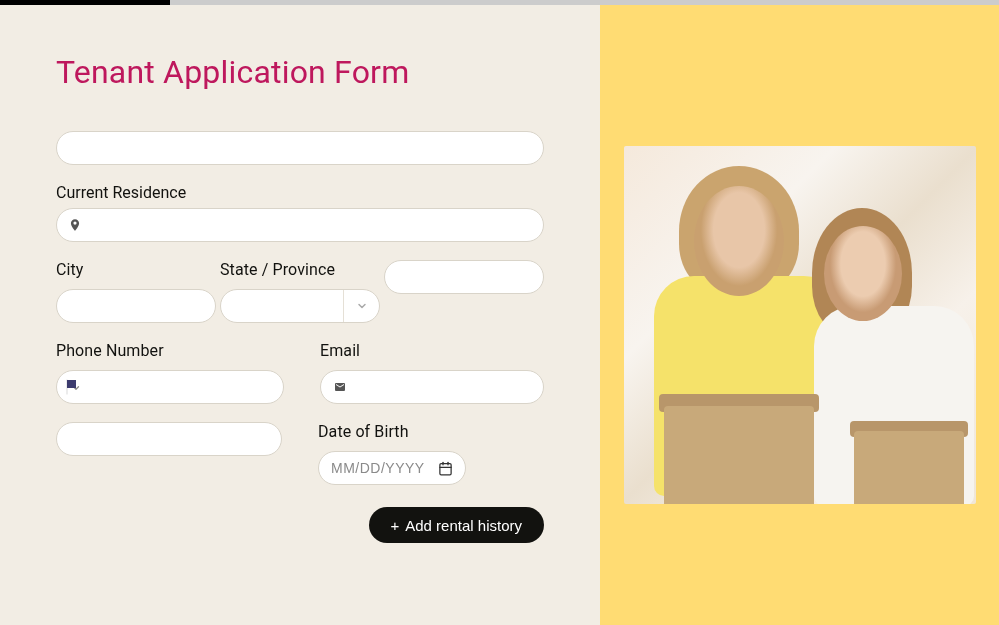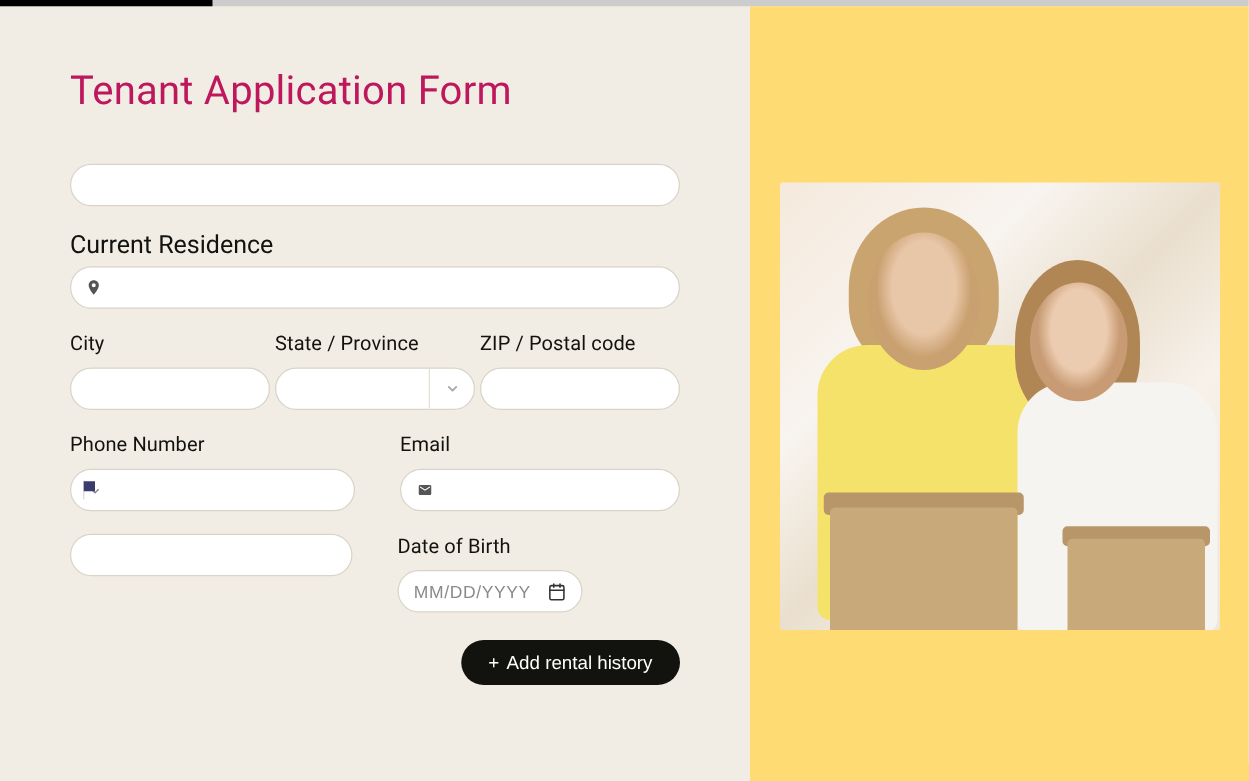--- a/index.html
+++ b/index.html
@@ -115,21 +115,21 @@
     letter-spacing: 0.2px;
   }
   .label {
     font-size: 16px;
     color: #12120f;
     margin-bottom: 10px;
     font-weight: 400;
     letter-spacing: 0.1px;
   }
   .section-heading {
-    font-size: 20px;
+    font-size: 16px;
     color: #12120f;
     margin-bottom: 6px;
     font-weight: 400;
   }
 
   .input {
     width: 100%;
     height: 34px;
     background: #fff;
     border: 1px solid #d9d4c9;
@@ -289,21 +289,20 @@
         <div class="select-wrap">
           <div class="select-body"></div>
           <div class="select-caret">
             <svg class="caret-icon" width="12" height="12" viewBox="0 0 24 24" fill="none" stroke="#aaa" stroke-width="3" stroke-linecap="round" stroke-linejoin="round">
                 <polyline points="6 9 12 15 18 9"></polyline>
               </svg>
           </div>
         </div>
       </div>
       <div class="col">
-        <div class="label">ZIP / Postal code</div>
         <input class="input" type="text" value="" style="">
       </div>
     </div>
 
     <div class="row row-2cols-phone-email group">
       <div class="col half">
         <div class="label">Phone Number</div>
         <div class="phone-wrap">
           <span class="flag"></span>
           <span class="phone-caret">

